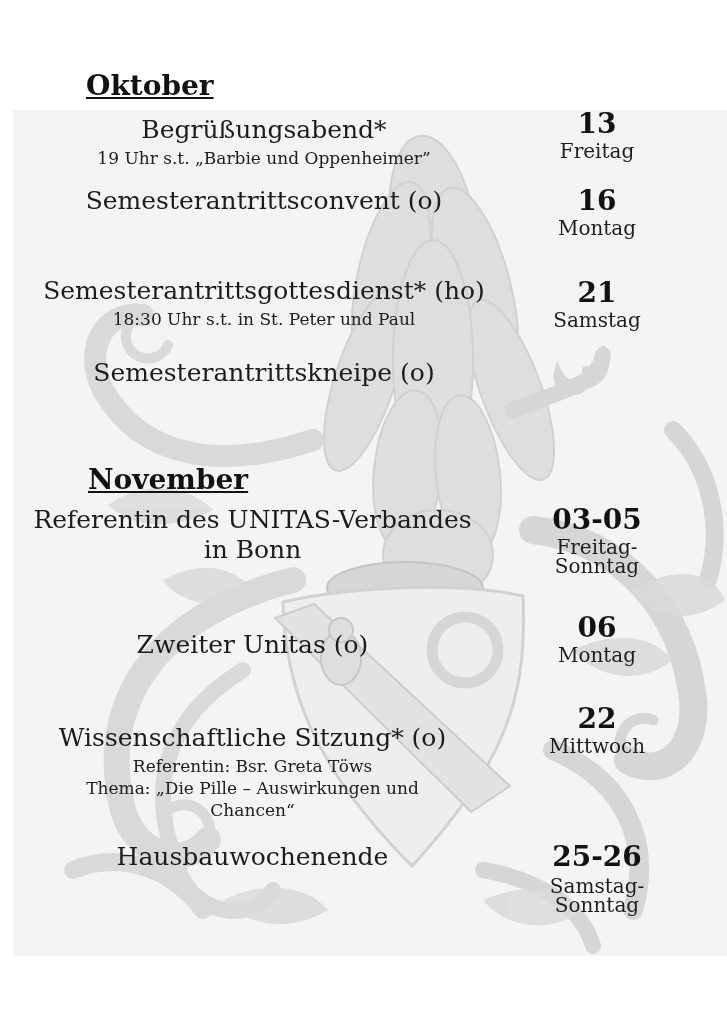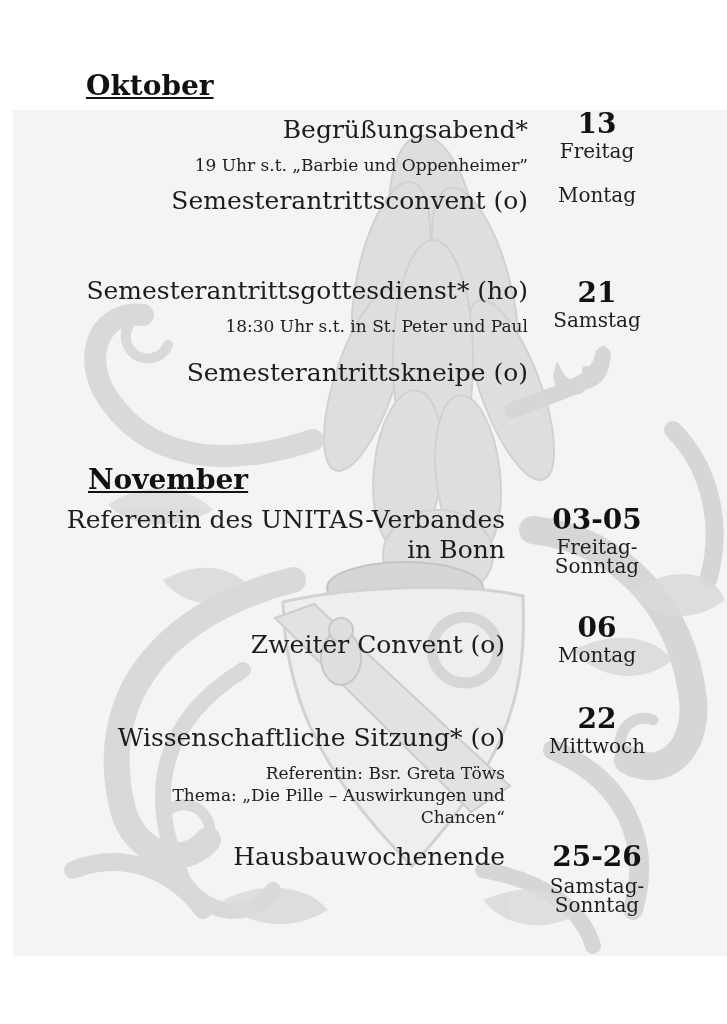--- a/index.html
+++ b/index.html
@@ -2,25 +2,25 @@
 <html><head>
 <meta charset="utf-8">
 <style>
   html,body{margin:0;padding:0;background:#ffffff;}
   body{width:727px;height:1024px;overflow:hidden;
        font-family:"DejaVu Serif","Liberation Serif",serif;color:#1b1b1b;}
   .page{position:relative;width:727px;height:1024px;background:#ffffff;}
   .watermark{position:absolute;left:13px;top:110px;width:714px;height:846px;z-index:0;}
   .mh{position:absolute;left:86px;z-index:2;margin:0;
       font-size:28px;font-weight:700;line-height:32px;color:#121212;text-decoration:underline;}
-  .ev{position:absolute;left:0;z-index:2;text-align:right;}
+  .ev{position:absolute;left:0;z-index:2;text-align:center;}
   .ev.oct{right:199px;}
   .ev.nov{right:222px;}
   .ev .t{font-size:25px;line-height:30px;color:#1c1c1c;}
-  .ev .s{font-size:17px;line-height:22px;margin-top:9px;color:#202020;}
+  .ev .s{font-size:17px;line-height:22px;margin-top:2px;color:#202020;}
   .date{position:absolute;left:549px;width:96px;z-index:2;text-align:center;}
   .date .n{font-size:28px;font-weight:700;line-height:33px;color:#121212;}
   .date .d{font-size:20px;line-height:19px;margin-top:2px;color:#1e1e1e;}
 </style>
 </head>
 <body>
 
 <div class="page">
 
   <svg class="watermark" viewBox="0 0 714 846" aria-hidden="true">
@@ -83,20 +83,21 @@
   </div>
   <div class="date" style="top:107px">
     <div class="n">13</div>
     <div class="d">Freitag</div>
   </div>
 
   <div class="ev oct" style="top:186px">
     <div class="t">Semesterantrittsconvent (o)</div>
   </div>
   <div class="date" style="top:184px">
+    <div class="n">16</div>
     <div class="d">Montag</div>
   </div>
 
   <div class="ev oct" style="top:276px">
     <div class="t">Semesterantrittsgottesdienst* (ho)</div>
     <div class="s">18:30 Uhr s.t. in St. Peter und Paul</div>
   </div>
   <div class="date" style="top:276px">
     <div class="n">21</div>
     <div class="d">Samstag</div>
@@ -112,21 +113,21 @@
     <div class="t">Referentin des UNITAS-Verbandes</div>
     <div class="t">in Bonn</div>
   </div>
   <div class="date" style="top:503px">
     <div class="n">03-05</div>
     <div class="d">Freitag-</div>
     <div class="d" style="margin-top:0">Sonntag</div>
   </div>
 
   <div class="ev nov" style="top:630px">
-    <div class="t">Zweiter Convent (o)</div>
+    <div class="t">Zweiter Unitas (o)</div>
   </div>
   <div class="date" style="top:611px">
     <div class="n">06</div>
     <div class="d">Montag</div>
   </div>
 
   <div class="ev nov" style="top:723px">
     <div class="t">Wissenschaftliche Sitzung* (o)</div>
     <div class="s">Referentin: Bsr. Greta Töws</div>
     <div class="s" style="margin-top:0">Thema: „Die Pille – Auswirkungen und</div>

